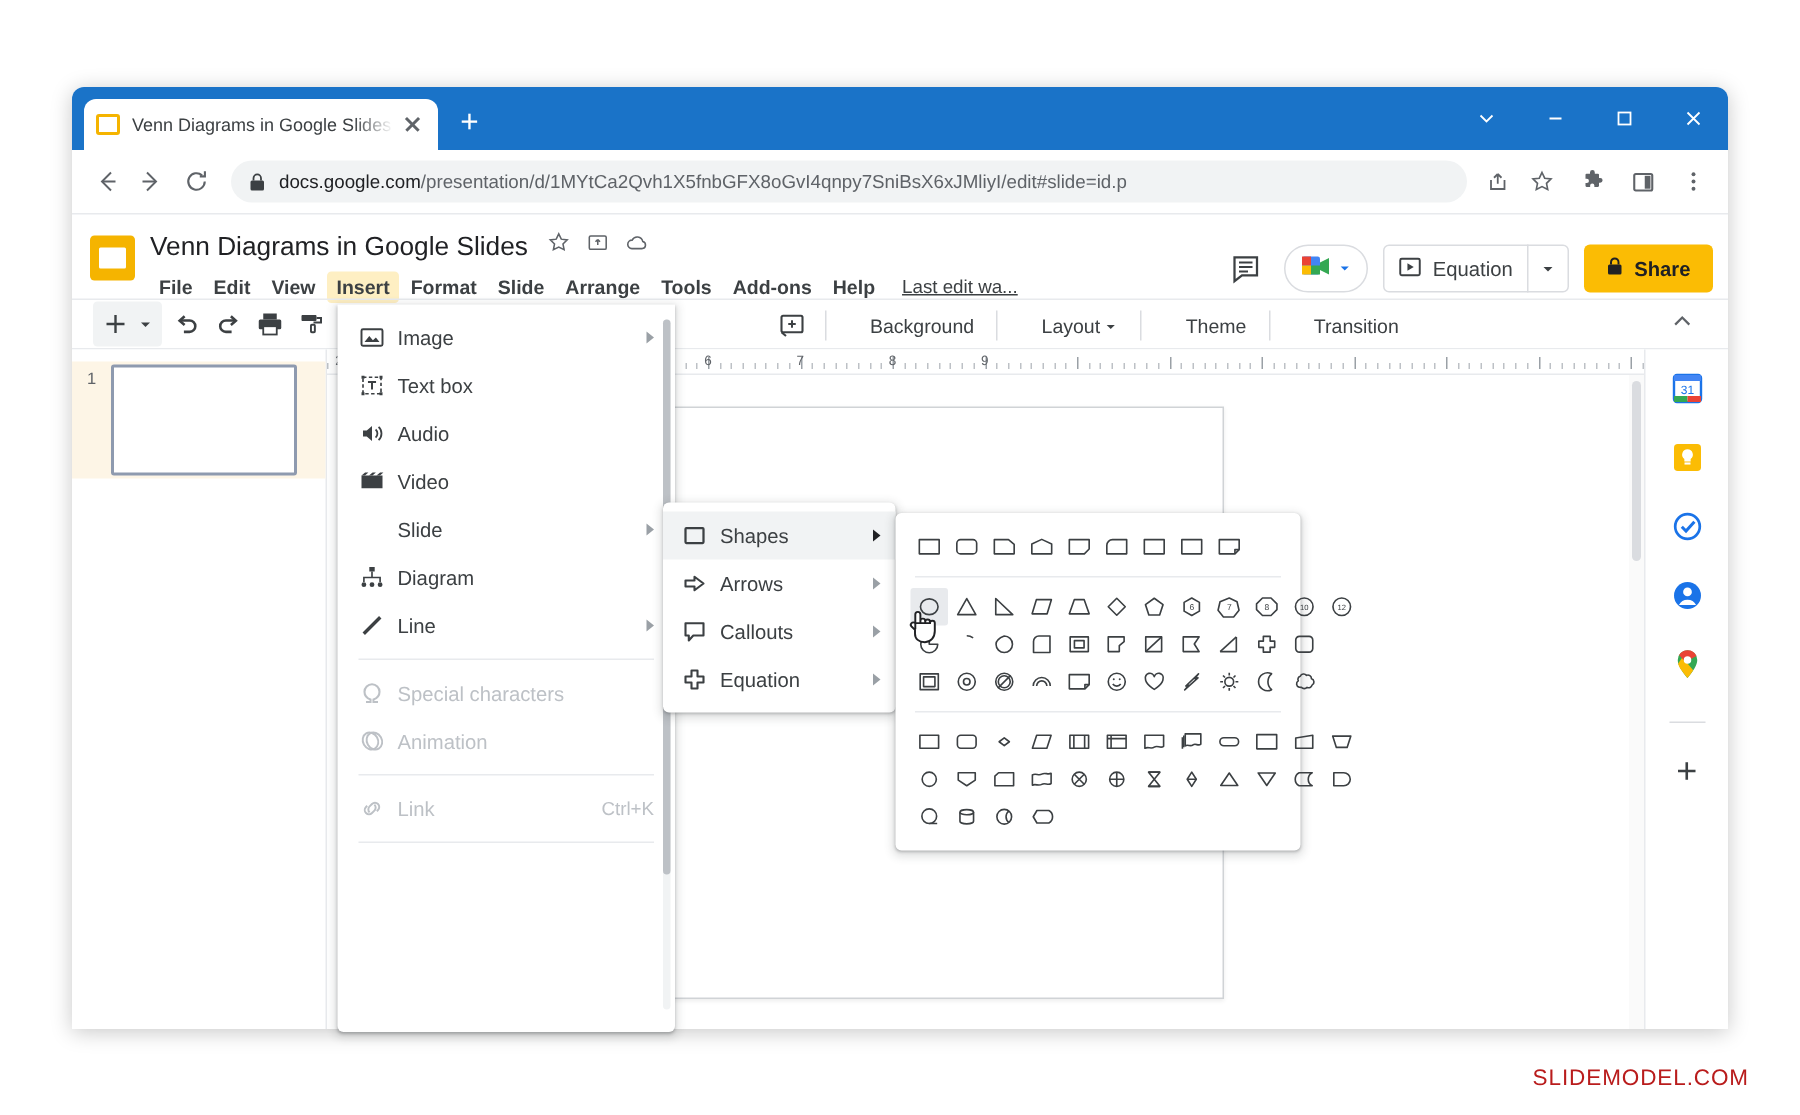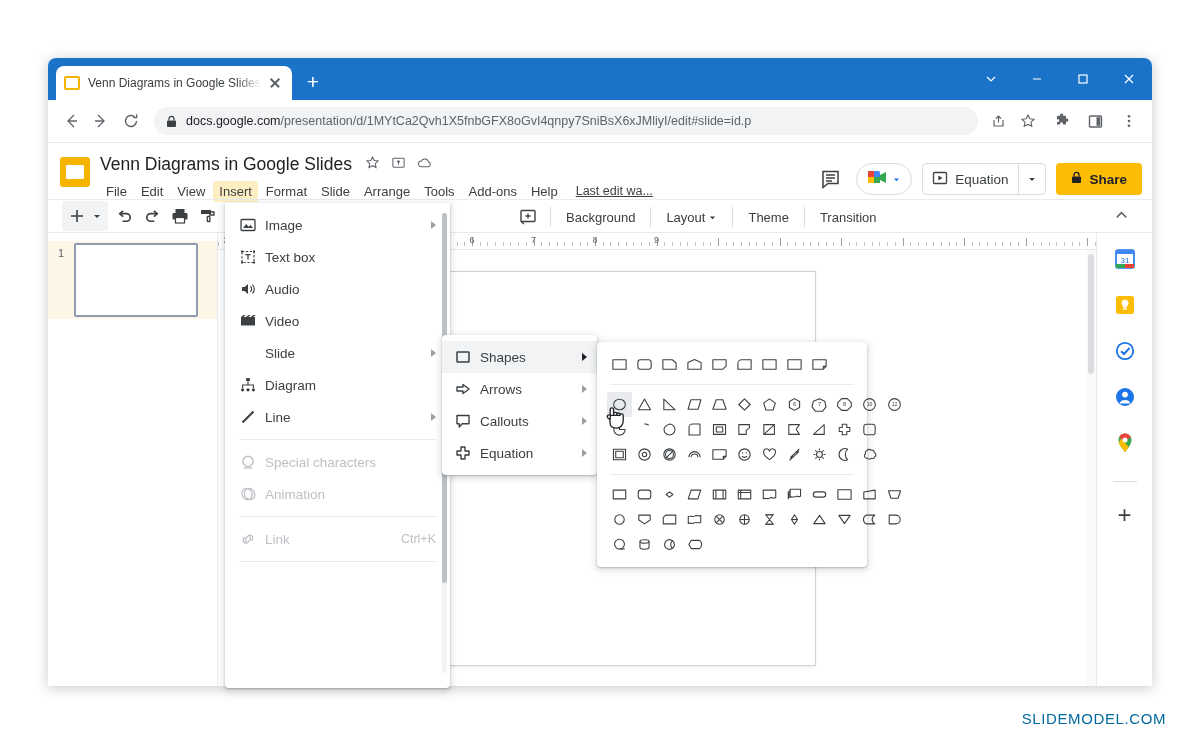--- a/index.html
+++ b/index.html
@@ -172,20 +172,21 @@
     white-space: nowrap;
   }
   .titleicons { display: flex; align-items: center; gap: 11px; margin-left: 13px; color: #5f6368; }
   .menuline { display: flex; align-items: center; height: 24px; margin-top: 2px; gap: 2px; }
   .menu-item {
     font-size: 13px;
     color: #3c4043;
     padding: 3px 6px;
     border-radius: 3px;
     white-space: nowrap;
+    font-weight: bold;
   }
   .menu-item.active { background: #feefc3; }
   .lastedit {
     font-size: 12.5px;
     color: #3c4043;
     text-decoration: underline;
     margin-left: 10px;
     white-space: nowrap;
   }
   .hdr-right {
@@ -240,21 +241,21 @@
   .tb-ico { width: 24px; height: 24px; display:flex; align-items:center; justify-content:center; color:#3c4043;}
   .tb-right-panel {
     position: absolute;
     left: 458px; right: 0; top: 0;
     height: 34px;
     display: flex;
     align-items: center;
     padding-left: 10px;
   }
   .tbsep { width: 1px; height: 20px; background: #dadce0; margin: 0 10px; }
-  .tb-btn { font-size: 13px; color: #3c4043; padding: 3px 5px; white-space: nowrap; display:flex; align-items:center; gap:3px;}
+  .tb-btn { font-size: 13px; color: #3c4043; padding: 3px 5px; white-space: nowrap; display:flex; align-items:center; gap:3px;margin-left:14px;}
   .collapse-ico { margin-left: auto; margin-right: 22px; color: #5f6368; }
 
   
   .workspace {
     position: relative;
     height: 454px;
     display: flex;
   }
   .filmstrip {
     width: 170px;
@@ -414,21 +415,21 @@
     left: 604px; top: 402px;
     z-index: 80;
     pointer-events: none;
   }
 
   .watermark {
     position: absolute;
     right: 34px; bottom: 16px;
     font-size: 15px;
     letter-spacing: 0.6px;
-    color: #0369a1;
+    color: #b91c1c;
   }
 </style>
 </head>
 <body>
 
 <div id="page">
 
   <div class="browser">
 
     <div class="titlebar">

